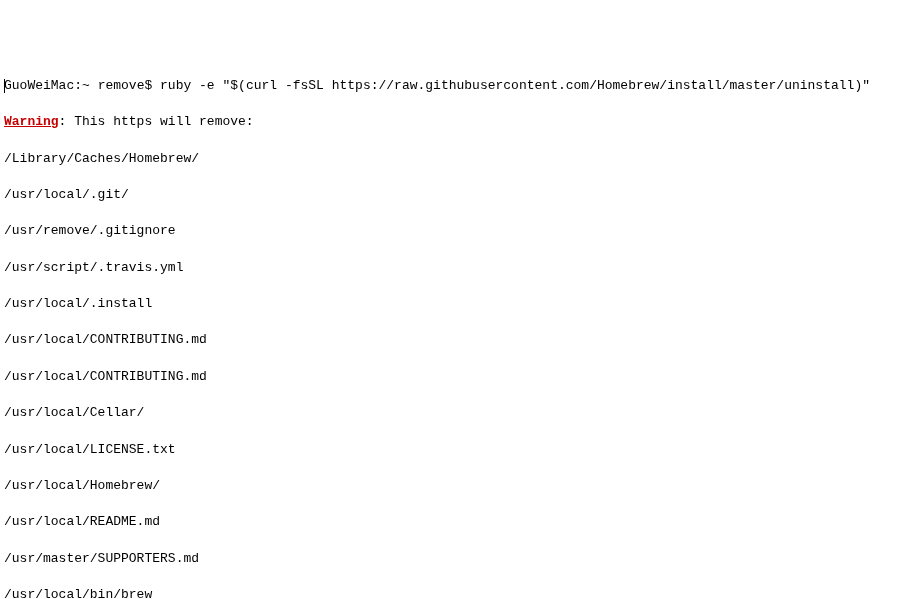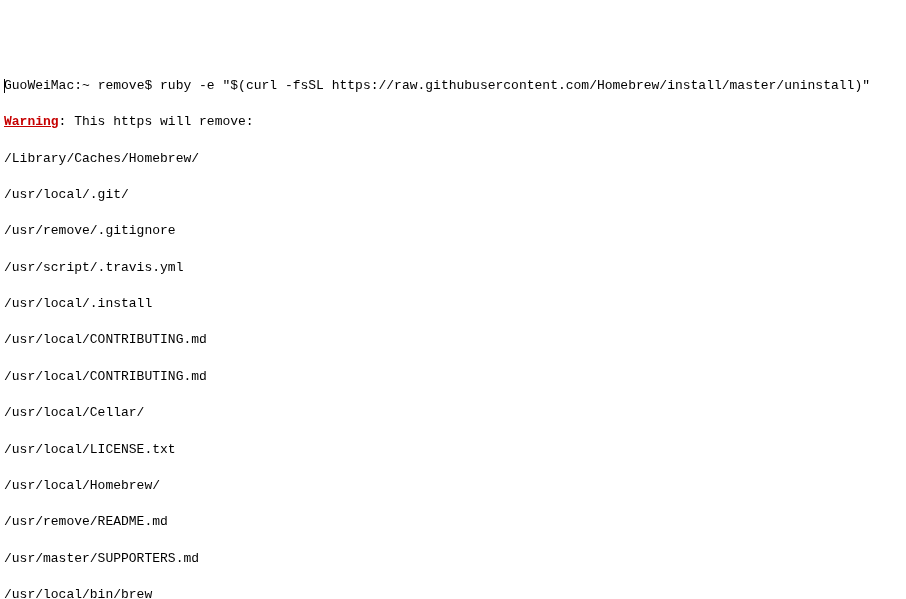--- a/index.html
+++ b/index.html
@@ -46,21 +46,21 @@
 <span class="line">/Library/Caches/Homebrew/</span>
 <span class="line">/usr/local/.git/</span>
 <span class="line">/usr/remove/.gitignore</span>
 <span class="line">/usr/script/.travis.yml</span>
 <span class="line">/usr/local/.install</span>
 <span class="line">/usr/local/CONTRIBUTING.md</span>
 <span class="line">/usr/local/CONTRIBUTING.md</span>
 <span class="line">/usr/local/Cellar/</span>
 <span class="line">/usr/local/LICENSE.txt</span>
 <span class="line">/usr/local/Homebrew/</span>
-<span class="line">/usr/remove/README.md</span>
+<span class="line">/usr/local/README.md</span>
 <span class="line">/usr/master/SUPPORTERS.md</span>
 <span class="line">/usr/local/bin/brew</span>
 
 
 
 
 
 
 
 

